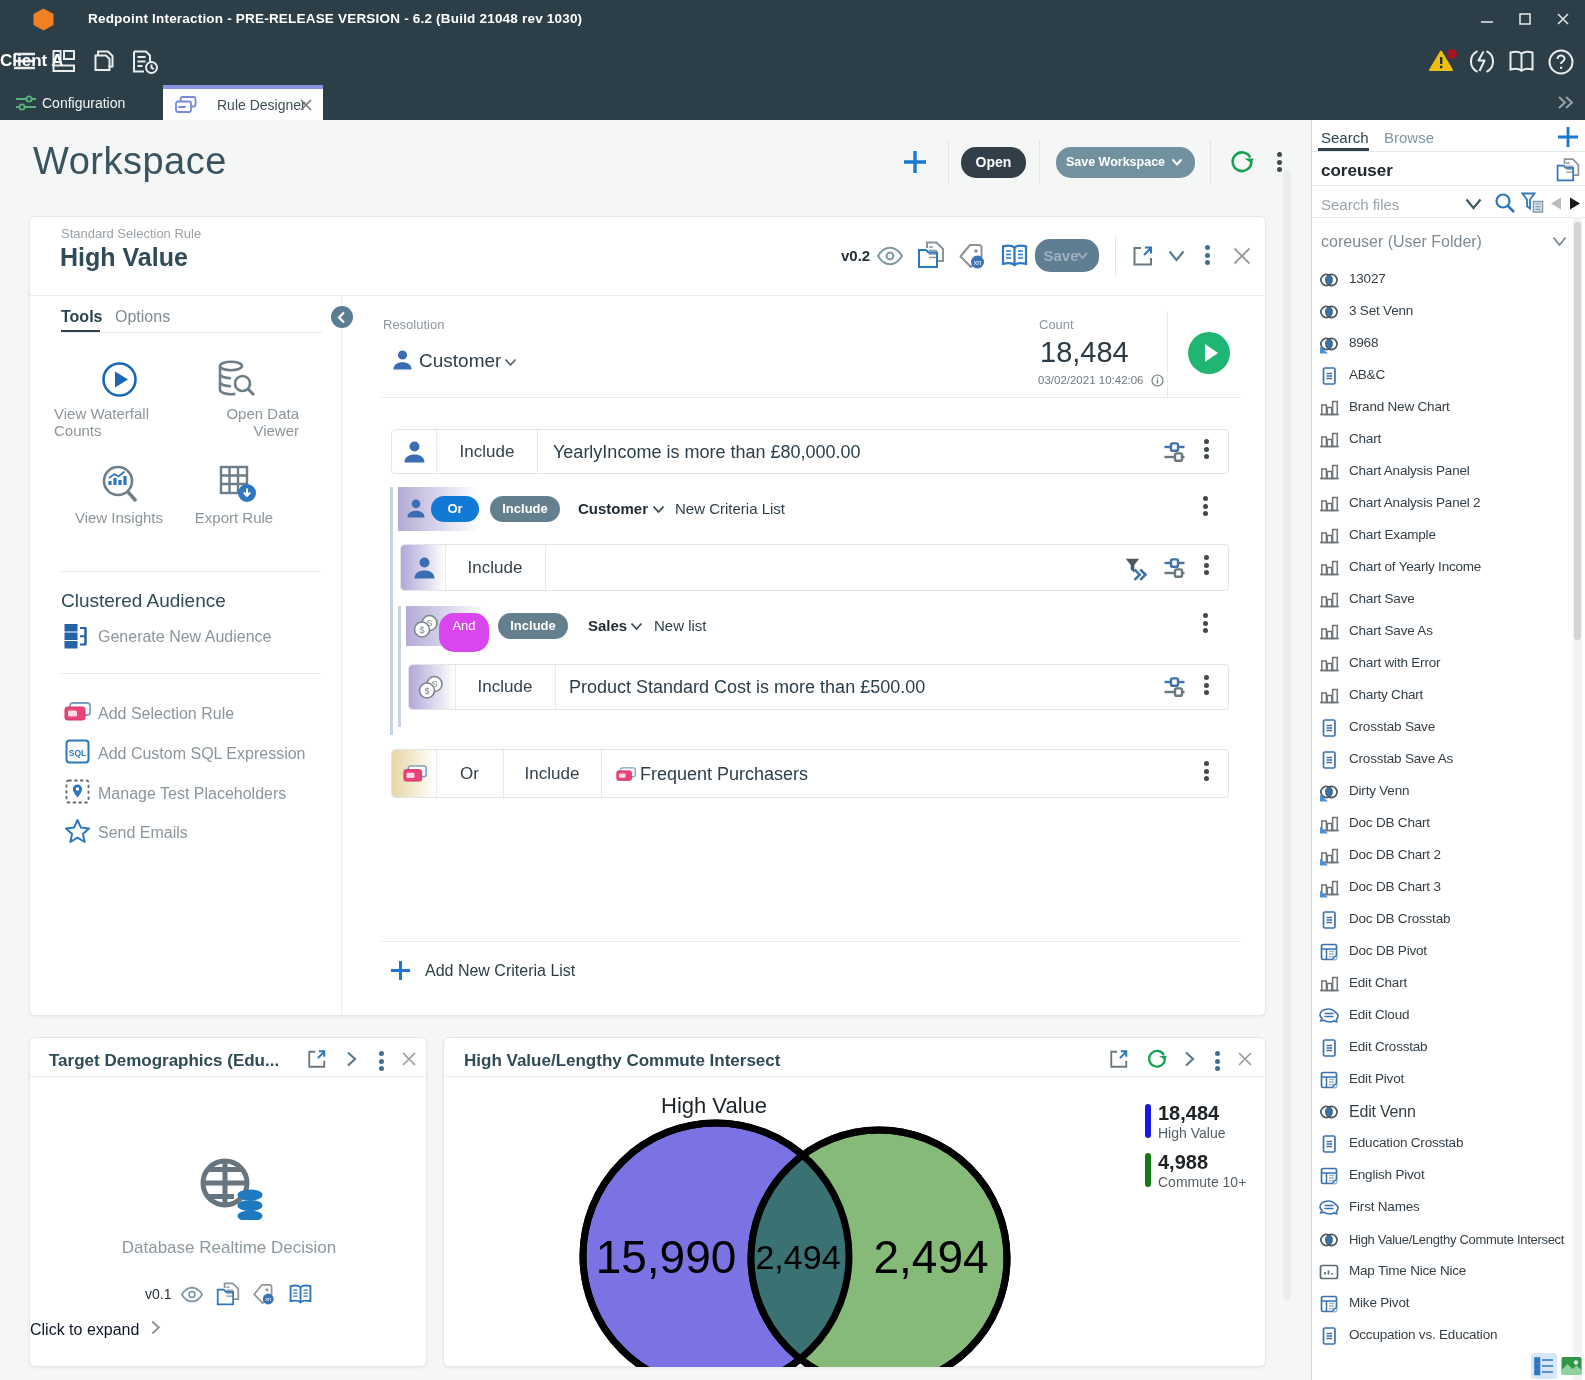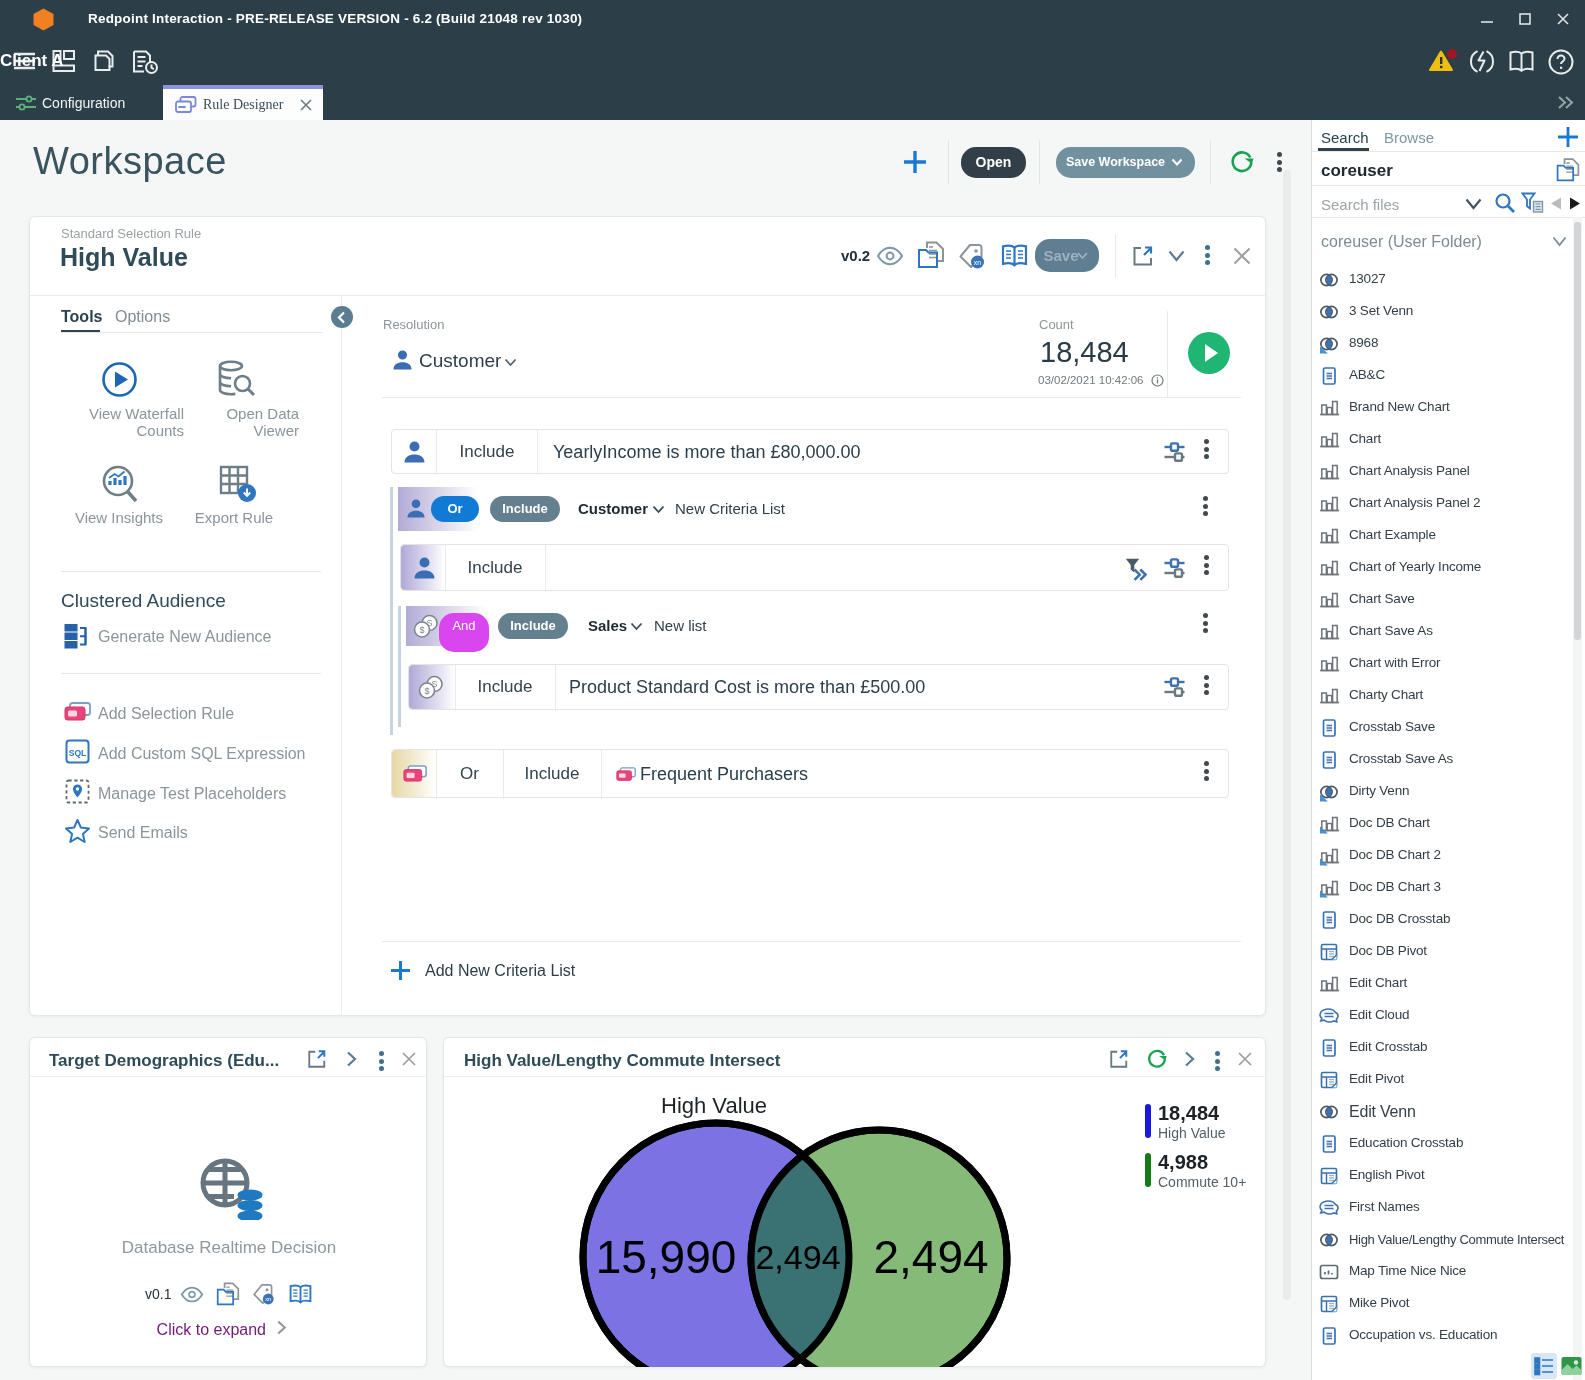--- a/index.html
+++ b/index.html
@@ -5,21 +5,21 @@
   * { margin:0; padding:0; box-sizing:border-box; }
   html,body { width:1585px; height:1380px; overflow:hidden; font-family:"Liberation Sans", sans-serif; }
   body { position:relative; background:#f5f6f6; }
   .abs { position:absolute; }
   .titlebar { left:0; top:0; width:1585px; height:38px; background:#2c3f48; }
   .menubar { left:0; top:38px; width:1585px; height:47px; background:#2c3f48; }
   .tabrow { left:0; top:85px; width:1585px; height:35px; background:#2c3f48; }
   .apptitle { left:88px; top:11px; color:#fff; font-size:13.5px; font-weight:bold; letter-spacing:0.2px; }
   .clienta { left:0; top:51px; width:1585px; text-align:left; color:#fff; font-size:17px; font-weight:bold; }
   .tab-active { left:163px; top:85px; width:160px; height:35px; background:#fdfdfd; border-top:4px solid #8a94dd; }
-  .tab-active .tlabel { position:absolute; left:40px; top:8px; font-size:14px; color:#3d4e57;font-family:Liberation Serif, serif; }
+  .tab-active .tlabel { position:absolute; left:54px; top:8px; font-size:14px; color:#3d4e57; }
   .cfglabel { left:42px; top:95px; font-size:14px; color:#f2f4f4; }
   .main { left:0; top:120px; width:1311px; height:1260px; background:#f5f6f6; }
   .sidebar { left:1311px; top:120px; width:274px; height:1260px; background:#fff; border-left:1px solid #d8dbdd; }
   .wstitle { left:33px; top:140px; font-size:38px; font-weight:300; color:#3a545f; letter-spacing:0.5px; }
   .card { background:#fff; border:1px solid #e4e6e7; border-radius:6px; box-shadow:0 1px 3px rgba(0,0,0,0.06); }
   .hvcard { left:29px; top:216px; width:1237px; height:800px; }
   .tdcard { left:29px; top:1037px; width:398px; height:330px; }
   .venncard { left:443px; top:1037px; width:823px; height:330px; }
   .pill { display:inline-block; border-radius:15px; color:#fff; text-align:center; }
   .rowcard { position:absolute; background:#fff; border:1px solid #e2e4e6; border-radius:4px; }
@@ -466,21 +466,21 @@
       <polygon points="14,10.5 27,18.5 14,26.5" fill="#1d66b5"></polygon>
     </svg>
   <svg class="abs" style="left:186px;top:142px" width="40" height="40" viewBox="0 0 40 40">
       <g fill="none" stroke="#6e7e88" stroke-width="2.6">
         <ellipse cx="15" cy="7" rx="11" ry="4.2"></ellipse>
         <path d="M4 7v8c0 2.3 4.9 4.2 11 4.2M4 15v8c0 2.3 4.9 4.2 11 4.2M4 23v8c0 2.3 4.9 4.2 11 4.2 1.5 0 3-.1 4.3-.3"></path>
         <circle cx="26.5" cy="24.5" r="7.5"></circle>
         <path d="M32 30l6 6" stroke-width="3"></path>
       </g>
     </svg>
-  <div class="abs" style="left:24px;top:188px;width:130px;text-align:right;font-size:15px;color:#8b959b;line-height:17px">View Waterfall<br>Counts</div>
+  <div class="abs" style="left:24px;top:188px;width:130px;text-align:left;font-size:15px;color:#8b959b;line-height:17px">View Waterfall<br>Counts</div>
   <div class="abs" style="left:139px;top:188px;width:130px;text-align:right;font-size:15px;color:#8b959b;line-height:17px">Open Data<br>Viewer</div>
   <svg class="abs" style="left:69px;top:247px" width="42" height="42" viewBox="0 0 42 42">
       <g fill="none">
         <circle cx="19" cy="17" r="14" stroke="#6e7e88" stroke-width="2.6"></circle>
         <path d="M29 28l8 9" stroke="#6e7e88" stroke-width="3.4"></path>
         <path d="M11 21v-4M16 21v-7M21 21v-5M26 21v-9" stroke="#2e77c0" stroke-width="3.2"></path>
         <path d="M10 14l5.5-4 4 2.5 6-5" stroke="#2e77c0" stroke-width="1.8"></path>
       </g>
     </svg>
   <svg class="abs" style="left:188px;top:247px" width="40" height="40" viewBox="0 0 40 40">
@@ -766,21 +766,21 @@
         <text x="19.5" y="22.6" font-size="7" fill="#fff" text-anchor="middle" font-family="Liberation Sans">xn</text>
       </g>
     </svg>
   <svg class="abs" style="left:258px;top:245px" width="25" height="22" viewBox="0 0 29 25">
       <g fill="none" stroke="#2e77c0" stroke-width="2.2">
         <path d="M14.5 4.5C12 2.3 8 2.3 3 3.3v17.5c5-1 9.5-0.8 11.5 1.4 2-2.2 6.5-2.4 11.5-1.4V3.3c-5-1-9-1-11.5 1.2z"></path>
         <path d="M14.5 4.5v17.7"></path>
         <path d="M6 8h5M6 11.5h5M6 15h5M18 8h5M18 11.5h5M18 15h5" stroke-width="1.5"></path>
       </g>
     </svg>
-  <div class="abs" style="left:0;top:282px;width:384px;text-align:center;font-size:16px;color:#701a75">Click to expand
+  <div class="abs" style="left:0;top:282px;width:384px;text-align:left;font-size:16px;color:#0f172a">Click to expand
     <svg style="margin-left:6px" width="11" height="15" viewBox="0 0 11 16">
         <path d="M2 1.5L9 8l-7 6.5" stroke="#8d989f" stroke-width="2.2" fill="none"></path>
       </svg>
   </div>
 </div>
 <div class="abs card venncard">
   <div class="abs" style="left:20px;top:13px;font-size:17px;font-weight:bold;color:#2e4b57">High Value/Lengthy Commute Intersect</div>
   <svg class="abs" style="left:665px;top:11px" width="20" height="20" viewBox="0 0 22 22">
       <path d="M9 3H2.5v16.5H19V13" stroke="#6b7880" stroke-width="2" fill="none"></path>
       <path d="M12 10l7-7M13 2.5h6v6" stroke="#2e77c0" stroke-width="2.2" fill="none"></path>

